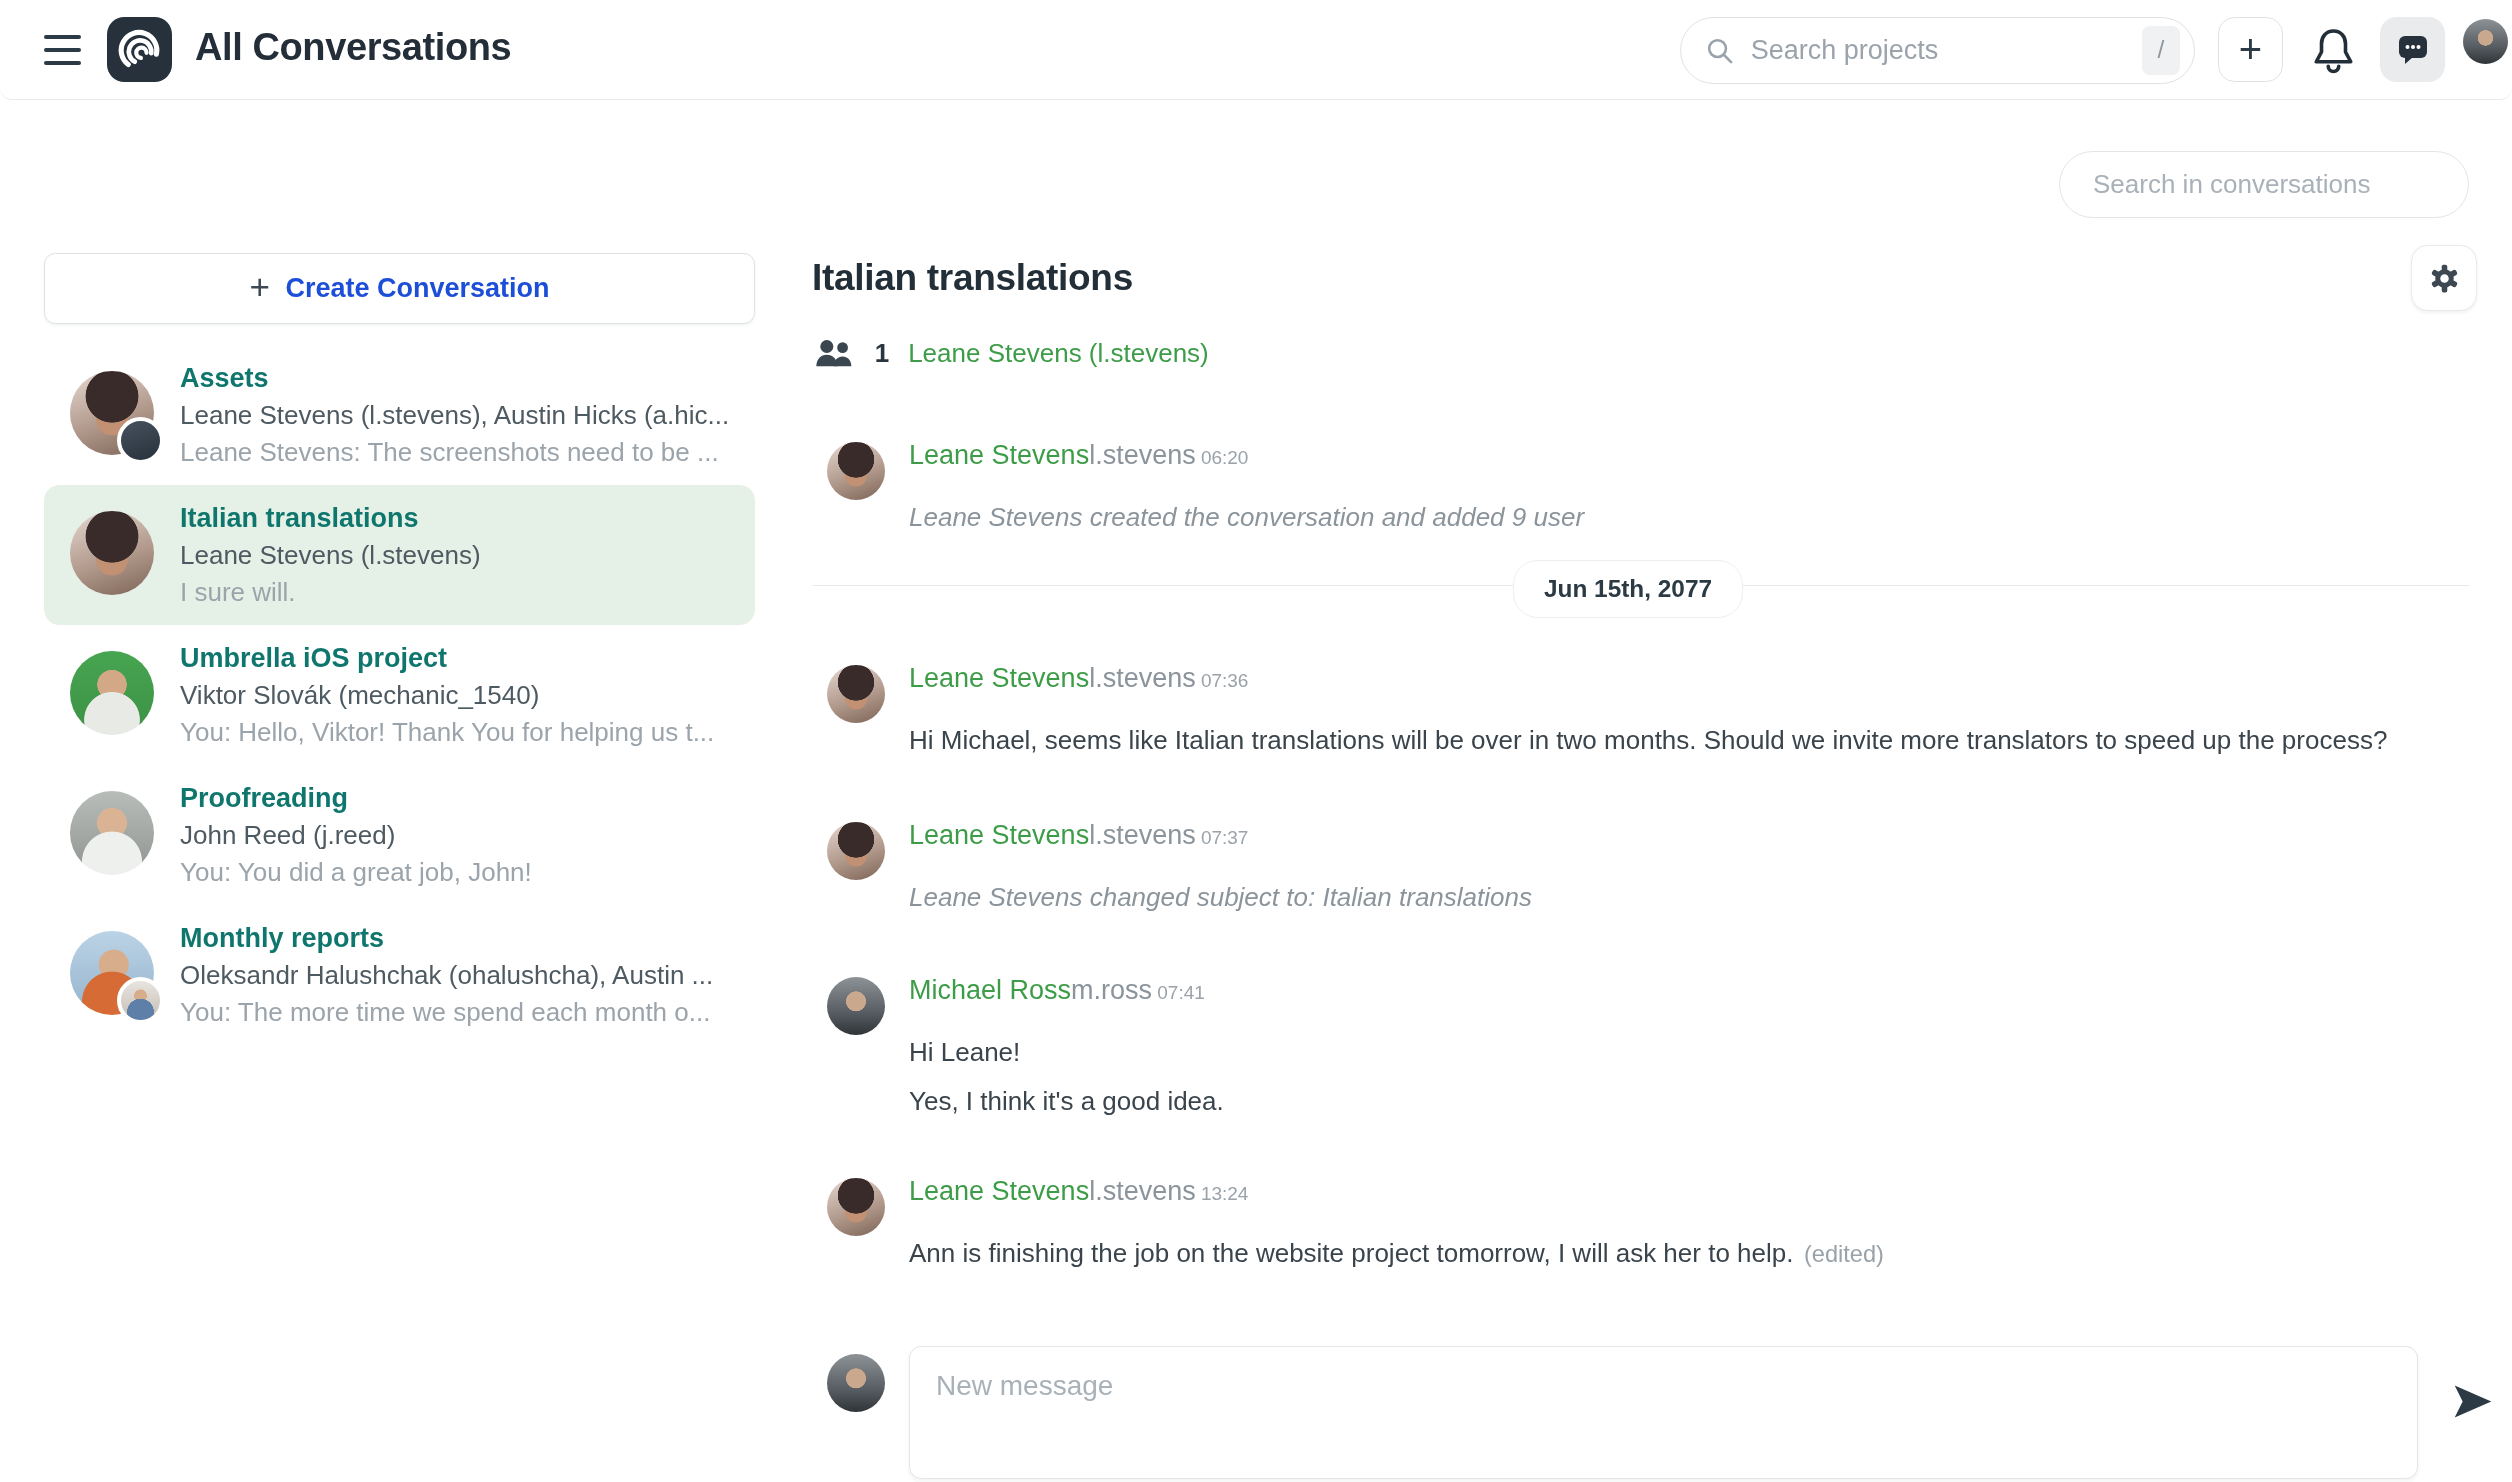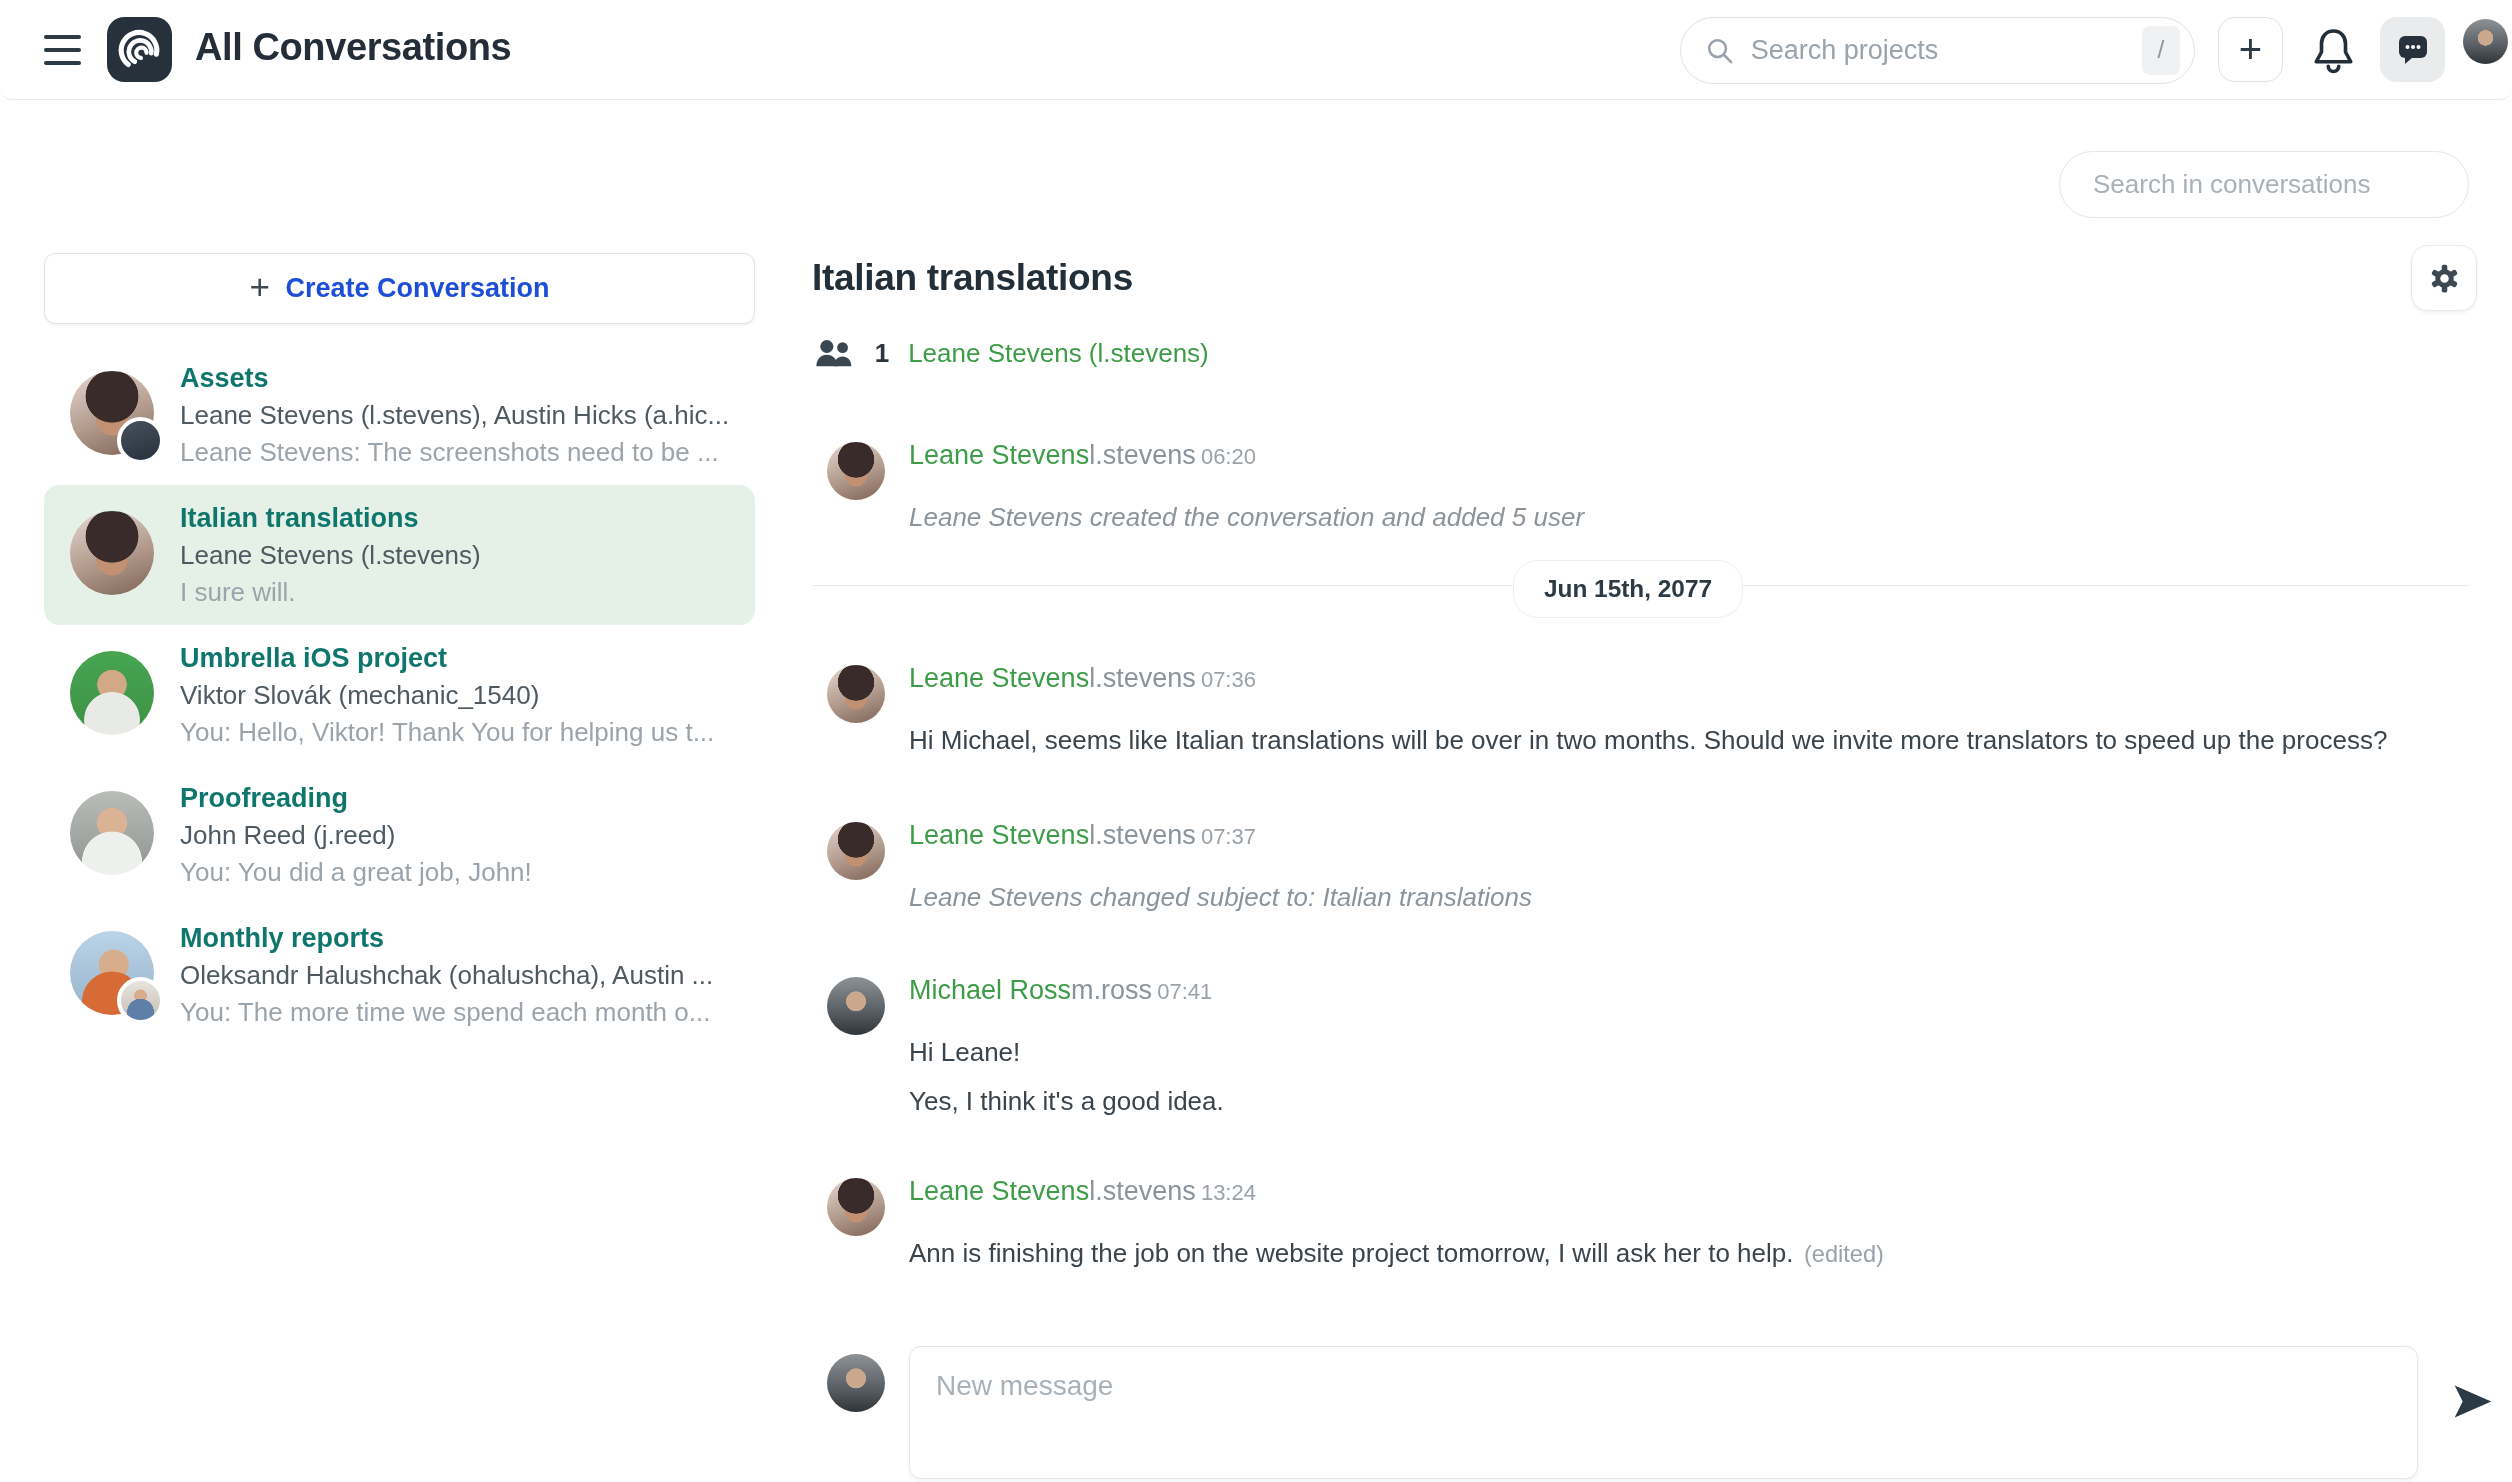--- a/index.html
+++ b/index.html
@@ -101,21 +101,21 @@
   .participants { position:absolute; left:1.7px; top:238px; display:flex; align-items:center; gap:19px; }
   .participants .count { font-size:26px; font-weight:700; color:#2b353e; }
   .participants .link { font-size:26px; color:#3d9c47; text-decoration:none; cursor:pointer; }
 
   .msg { position:absolute; left:0; display:flex; }
   .m-av { position:absolute; left:15px; top:1.7px; width:58px; height:58px; border-radius:50%; }
   .m-body { position:absolute; left:97px; top:0; width:1561px; }
   .m-head { display:flex; align-items:baseline; }
   .m-name { font-size:27px; color:#3d9c47; font-weight:500; text-decoration:none; cursor:pointer; }
   .m-user { font-size:27px; color:#8b949b; }
-  .m-time { font-size:22px; color:#9aa2a9; margin-left:5.2px; }
+  .m-time { font-size:19px; color:#9aa2a9; margin-left:5.2px; }
   .m-text { margin-top:23.6px; font-size:26px; color:#3a444c; line-height:44px; white-space:nowrap; }
   .m-text.sys { font-style:italic; color:#8b949b; }
   .m-edited { font-size:23.6px; color:#9aa2a9; margin-left:10.5px; }
 
   .divider { position:absolute; left:0; width:1657px; top:485px; height:0;
              border-top:1.7px solid #e8eaec; }
   .date-pill { position:absolute; left:48%; top:460px; transform:translateX(-50%);
                height:58px; padding:0 30px; background:#fff; border:1.7px solid #eceef0;
                border-radius:25px; display:flex; align-items:center; font-size:24.4px;
                font-weight:600; color:#2c3a44; z-index:2; white-space:nowrap; }
@@ -288,21 +288,21 @@
     </div>
 
     <div class="msg" style="top:340px;">
       <div class="m-av av-leane"></div>
       <div class="m-body">
         <div class="m-head">
           <a class="m-name">Leane Stevens</a>
           <span class="m-user">l.stevens</span>
           <span class="m-time">06:20</span>
         </div>
-        <div class="m-text sys">Leane Stevens created the conversation and added 5 user</div>
+        <div class="m-text sys">Leane Stevens created the conversation and added 9 user</div>
       </div>
     </div>
 
     <div class="divider"></div>
     <div class="date-pill">Jun 15th, 2077</div>
 
     <div class="msg" style="top:563px;">
       <div class="m-av av-leane"></div>
       <div class="m-body">
         <div class="m-head">

